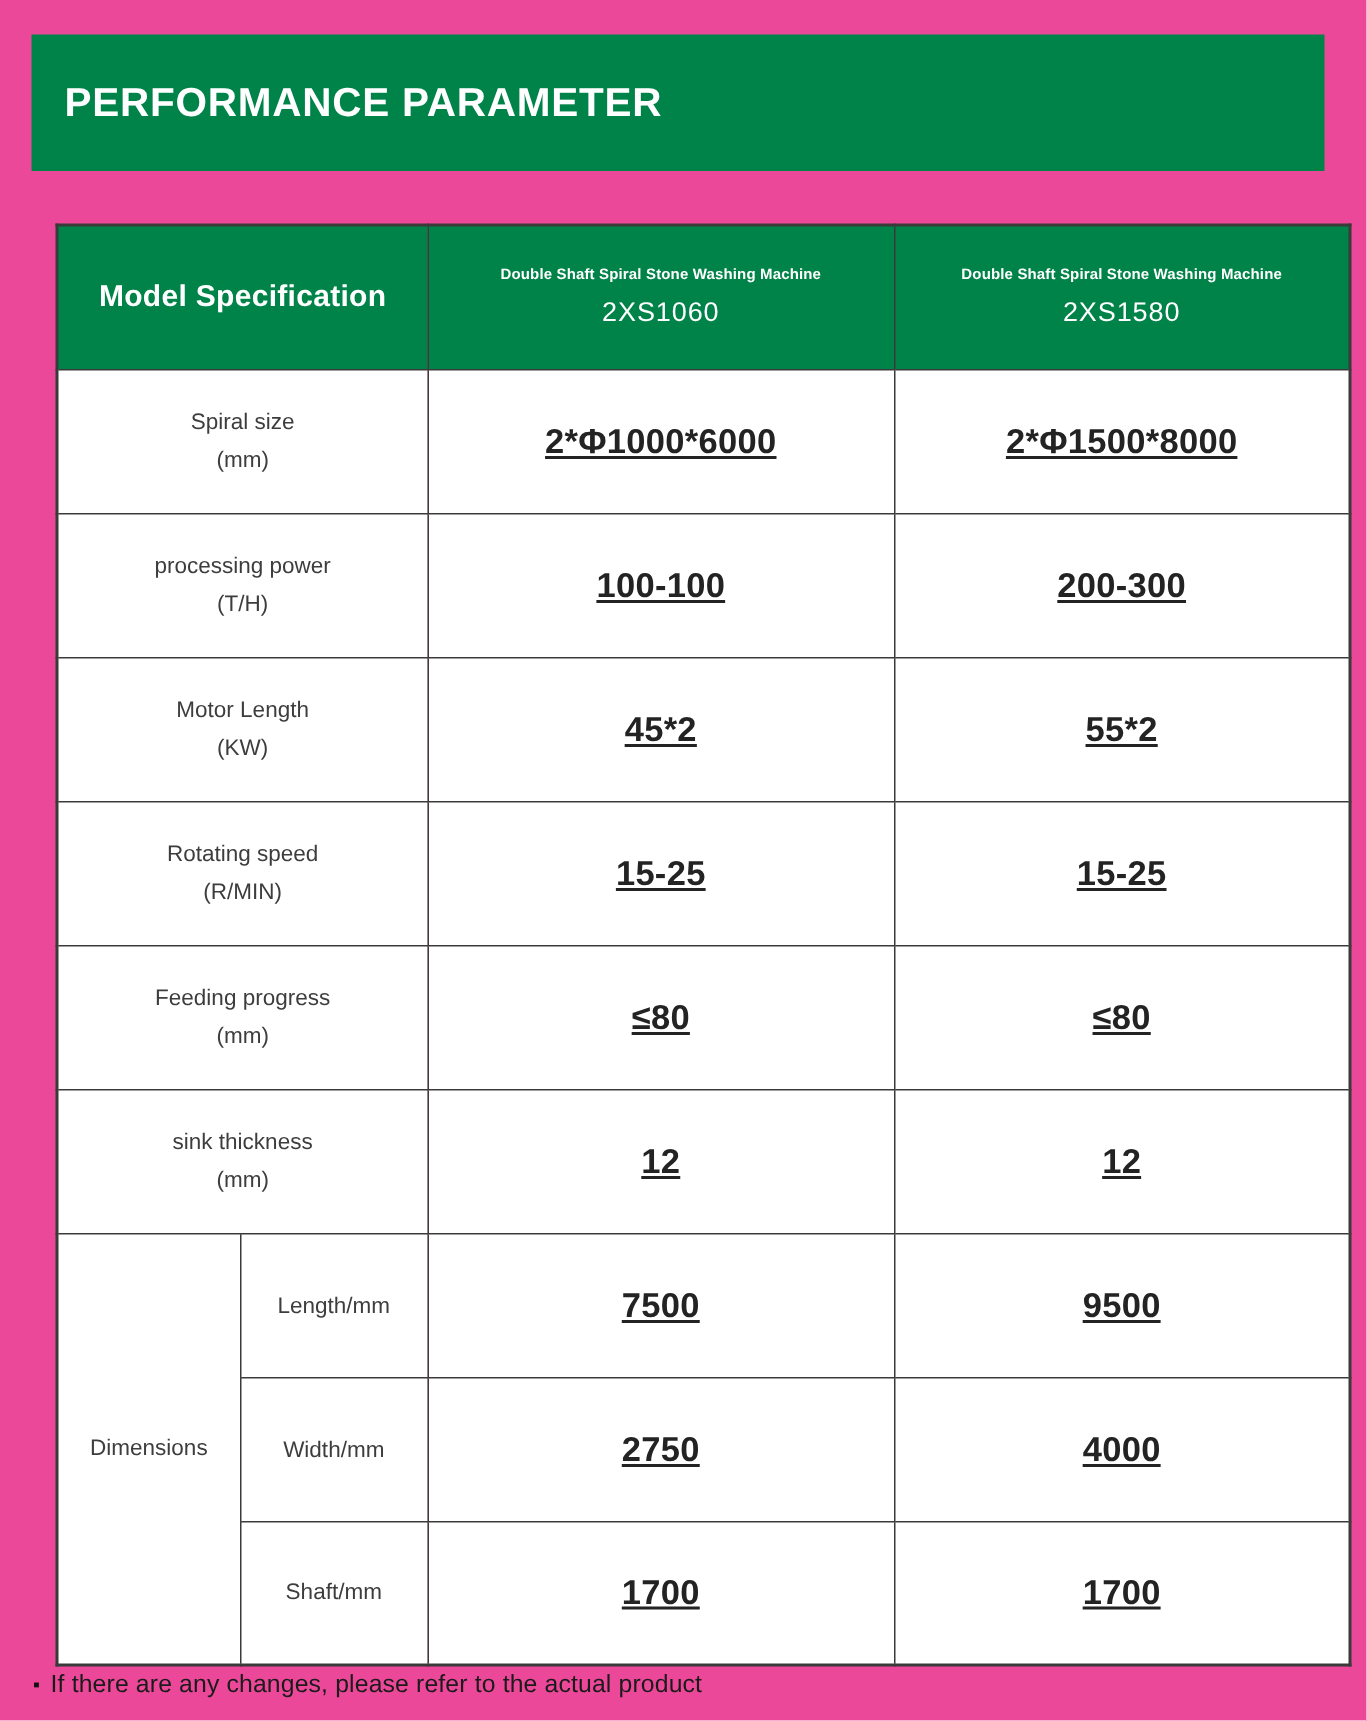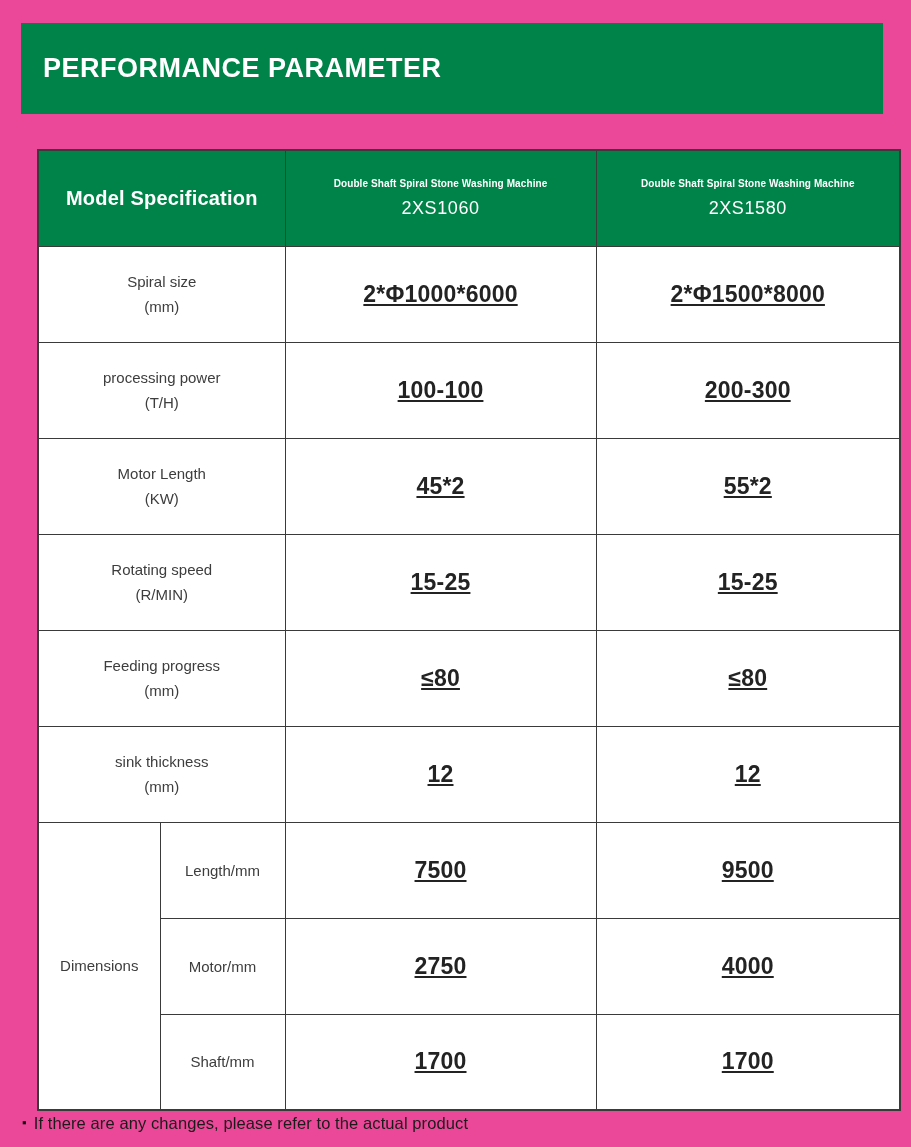--- a/index.html
+++ b/index.html
@@ -195,21 +195,21 @@
         <td class="param-value">12</td>
         <td class="param-value">12</td>
       </tr>
       <tr class="body-row">
         <td rowspan="3" class="dim-label">Dimensions</td>
         <td class="dim-label">Length/mm</td>
         <td class="param-value">7500</td>
         <td class="param-value">9500</td>
       </tr>
       <tr class="body-row">
-        <td class="dim-label">Motor/mm</td>
+        <td class="dim-label">Width/mm</td>
         <td class="param-value">2750</td>
         <td class="param-value">4000</td>
       </tr>
       <tr class="body-row">
         <td class="dim-label">Shaft/mm</td>
         <td class="param-value">1700</td>
         <td class="param-value">1700</td>
       </tr>
     </tbody>
   </table>

